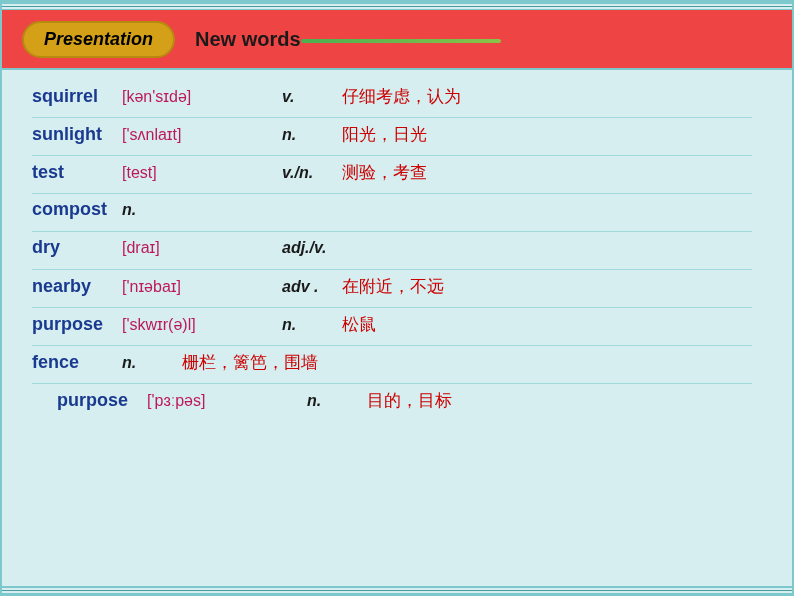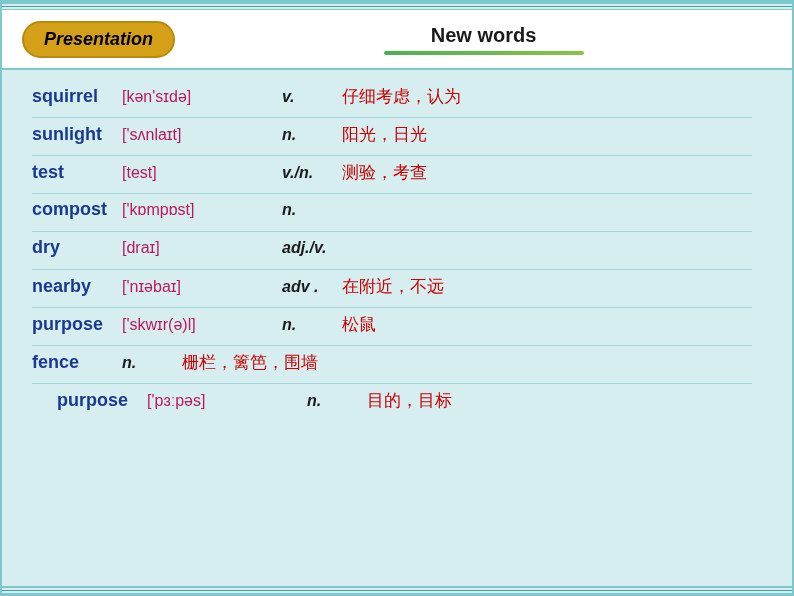--- a/index.html
+++ b/index.html
@@ -21,39 +21,39 @@
       border: 2px solid #7cc8cc;
     }
 
     
     .header {
       display: flex;
       align-items: center;
       padding: 10px 20px;
       position: relative;
       height: 60px;
-      background: #ffffff;
+      background: #ef4444;
       border-bottom: 2px solid #7cc8cc;
     }
 
     .presentation-badge {
       background: #d4a017;
       color: #000;
       font-weight: bold;
       font-size: 18px;
       padding: 6px 20px;
       border-radius: 30px;
       border: 2px solid #b8890f;
       font-style: italic;
     }
 
     .header-title-area {
       flex: 1;
       display: flex;
-      flex-direction: column;
+      flex-direction: row;
       align-items: center;
       padding-left: 20px;
     }
 
     .new-words-title {
       font-weight: bold;
       font-size: 20px;
       color: #1a1a1a;
     }
 
@@ -173,21 +173,20 @@
       <span class="meaning">阳光，日光</span>
     </div>
       <div class="word-row">
       <span class="word">test</span>
       <span class="phonetic">[test]</span>
       <span class="pos">v./n.</span>
       <span class="meaning">测验，考查</span>
     </div>
       <div class="word-row">
       <span class="word">compost</span>
-      <span class="phonetic">['kɒmpɒst]</span>
       <span class="pos">n.</span>
     </div>
       <div class="word-row">
       <span class="word">dry</span>
       <span class="phonetic">[draɪ]</span>
       <span class="pos">adj./v.</span>
     </div>
       <div class="word-row">
       <span class="word">nearby</span>
       <span class="phonetic">['nɪəbaɪ]</span>

